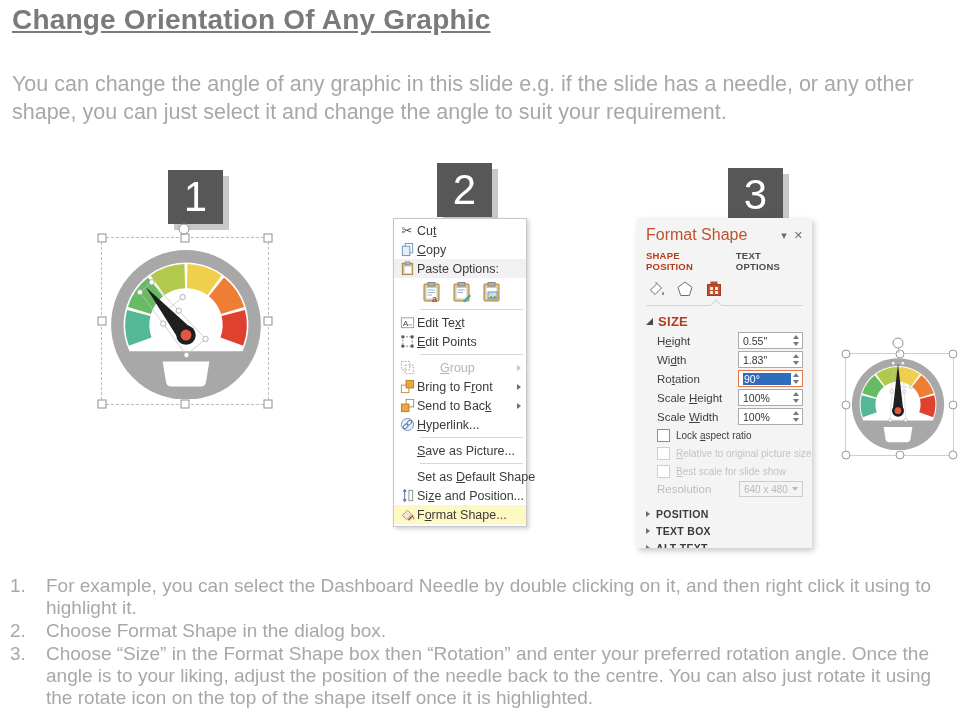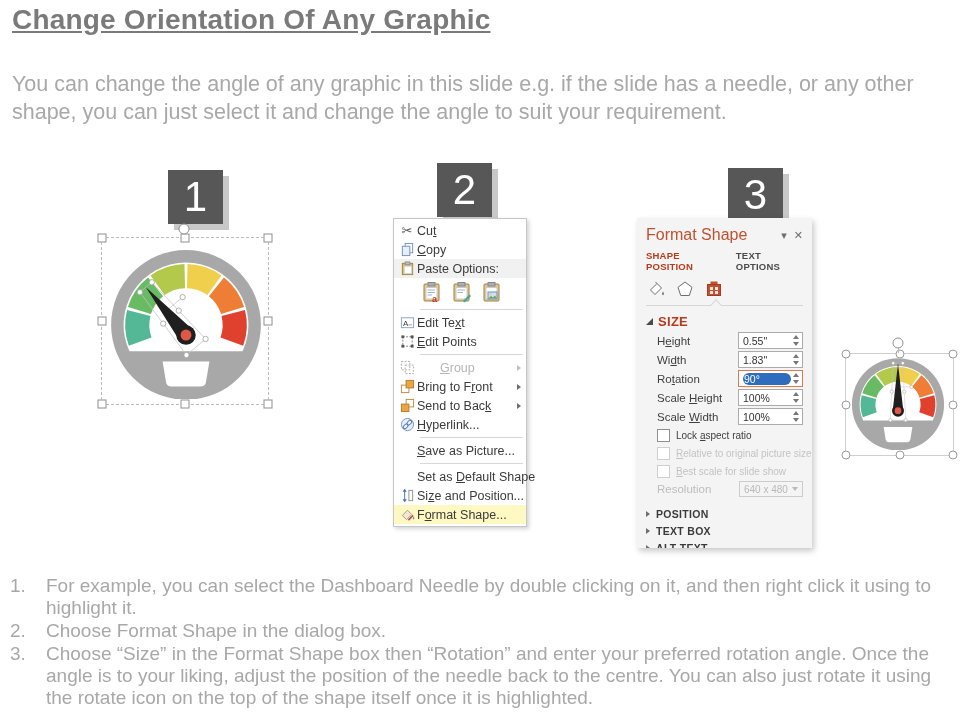--- a/index.html
+++ b/index.html
@@ -68,21 +68,21 @@
          border-left:1px solid #d6d6d6;border-top:1px solid #d6d6d6;transform:rotate(45deg);}
   .size-head{display:flex;align-items:center;gap:5px;margin-top:8px;}
   .tri-exp{width:0;height:0;border-left:7px solid transparent;border-bottom:7px solid #4a4a4a;}
   .size-lbl{font-size:13px;font-weight:bold;color:#b83a1a;letter-spacing:.3px;}
   .prow{display:flex;align-items:center;margin-top:4px;height:15px;}
   .plabel{flex:1;font-size:11.5px;color:#404040;padding-left:11px;white-space:nowrap;}
   .fld{flex:none;width:58px;height:15px;background:#fff;border:1px solid #ababab;
        display:flex;align-items:center;padding:0 1px 0 4px;box-sizing:content-box;}
   .fld .val{flex:1;font-size:10.5px;color:#333;}
   .fld.sel{border-color:#e07a4e;}
-  .fld .selval{flex:1;font-size:10.5px;background:#2e6dbd;color:#fff;padding:0 1px;align-self:center;border-radius:6px;}
+  .fld .selval{flex:1;font-size:10.5px;background:#2e6dbd;color:#fff;padding:0 1px;align-self:center;}
   .spin{display:flex;flex-direction:column;justify-content:center;gap:3px;width:10px;align-items:center;}
   .spin .up{width:0;height:0;border-left:3px solid transparent;border-right:3px solid transparent;border-bottom:4px solid #777;}
   .spin .dn{width:0;height:0;border-left:3px solid transparent;border-right:3px solid transparent;border-top:4px solid #777;}
   .crow{display:flex;align-items:center;margin-top:4px;height:14px;gap:6px;padding-left:11px;}
   .cb{flex:none;width:11px;height:11px;background:#fff;border:1px solid #8f8f8f;}
   .clabel{font-size:10px;color:#404040;white-space:nowrap;}
   .crow.dis .cb{border-color:#cfcfcf;}
   .crow.dis .clabel{color:#c3c3c3;}
   .resrow{display:flex;align-items:center;margin-top:3px;height:16px;}
   .reslbl{flex:1;font-size:11.5px;color:#bdbdbd;padding-left:11px;}

